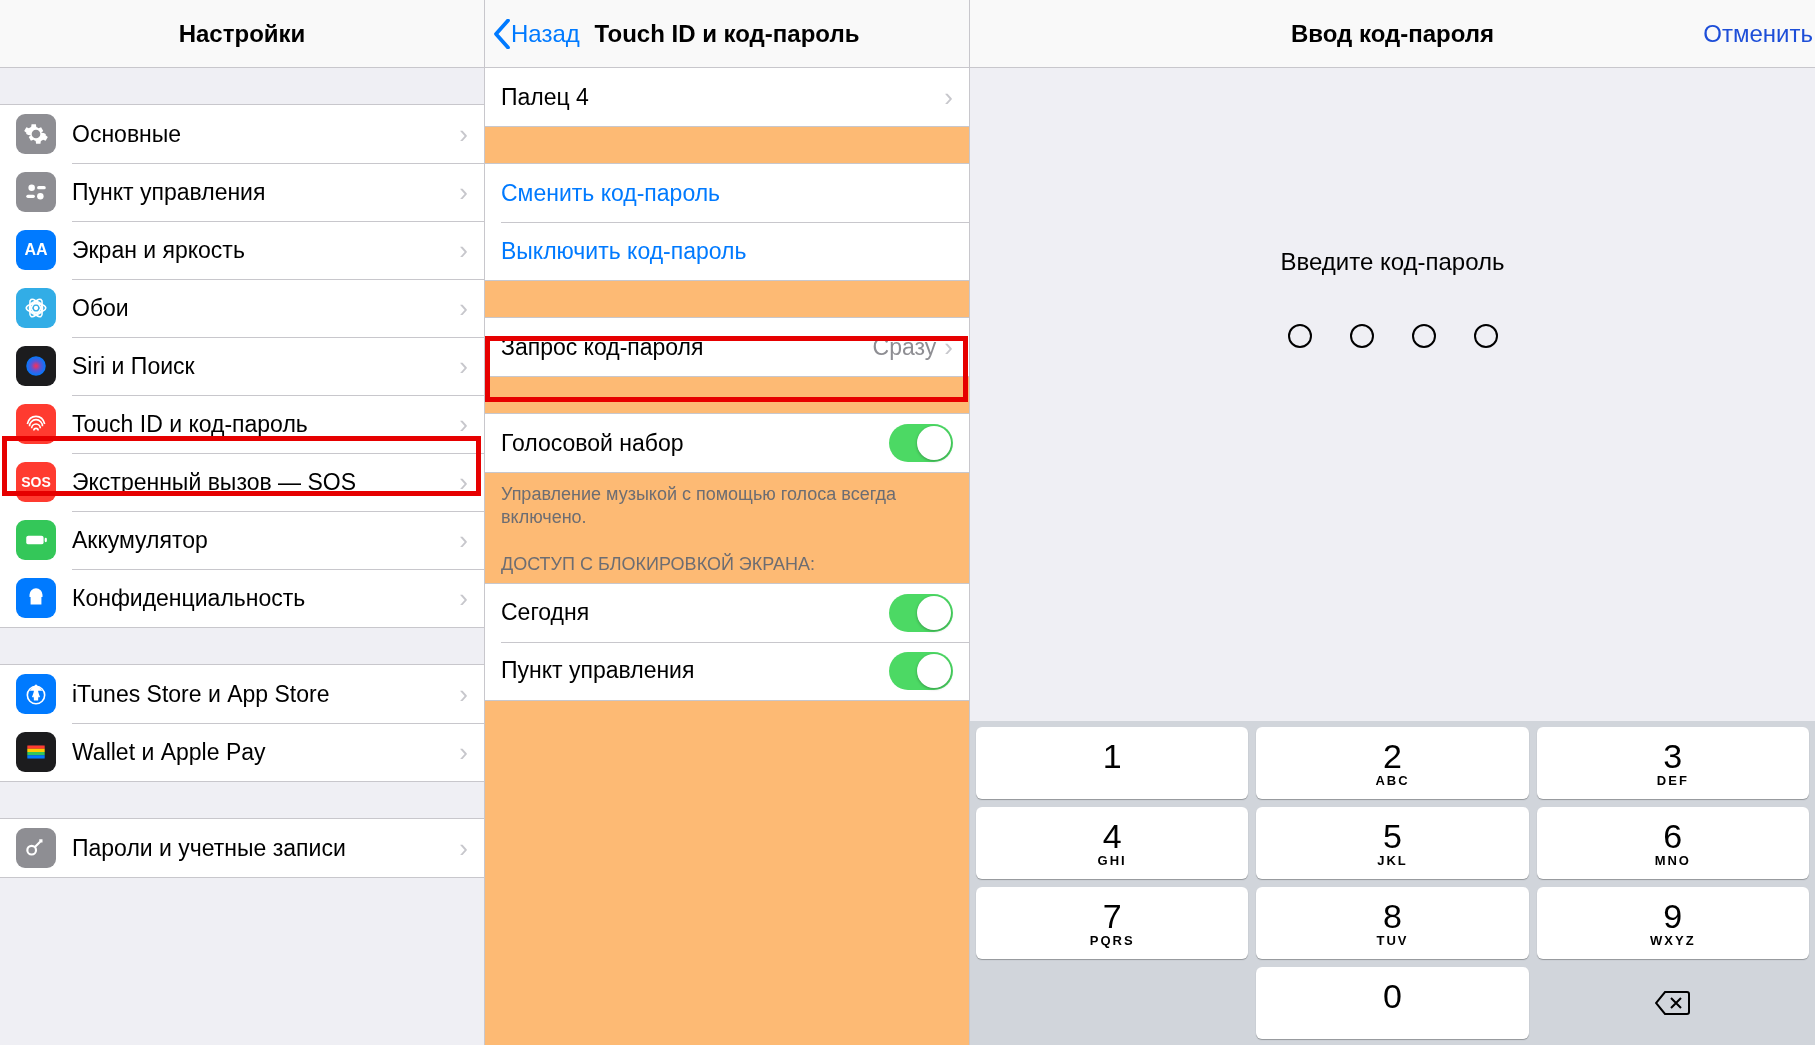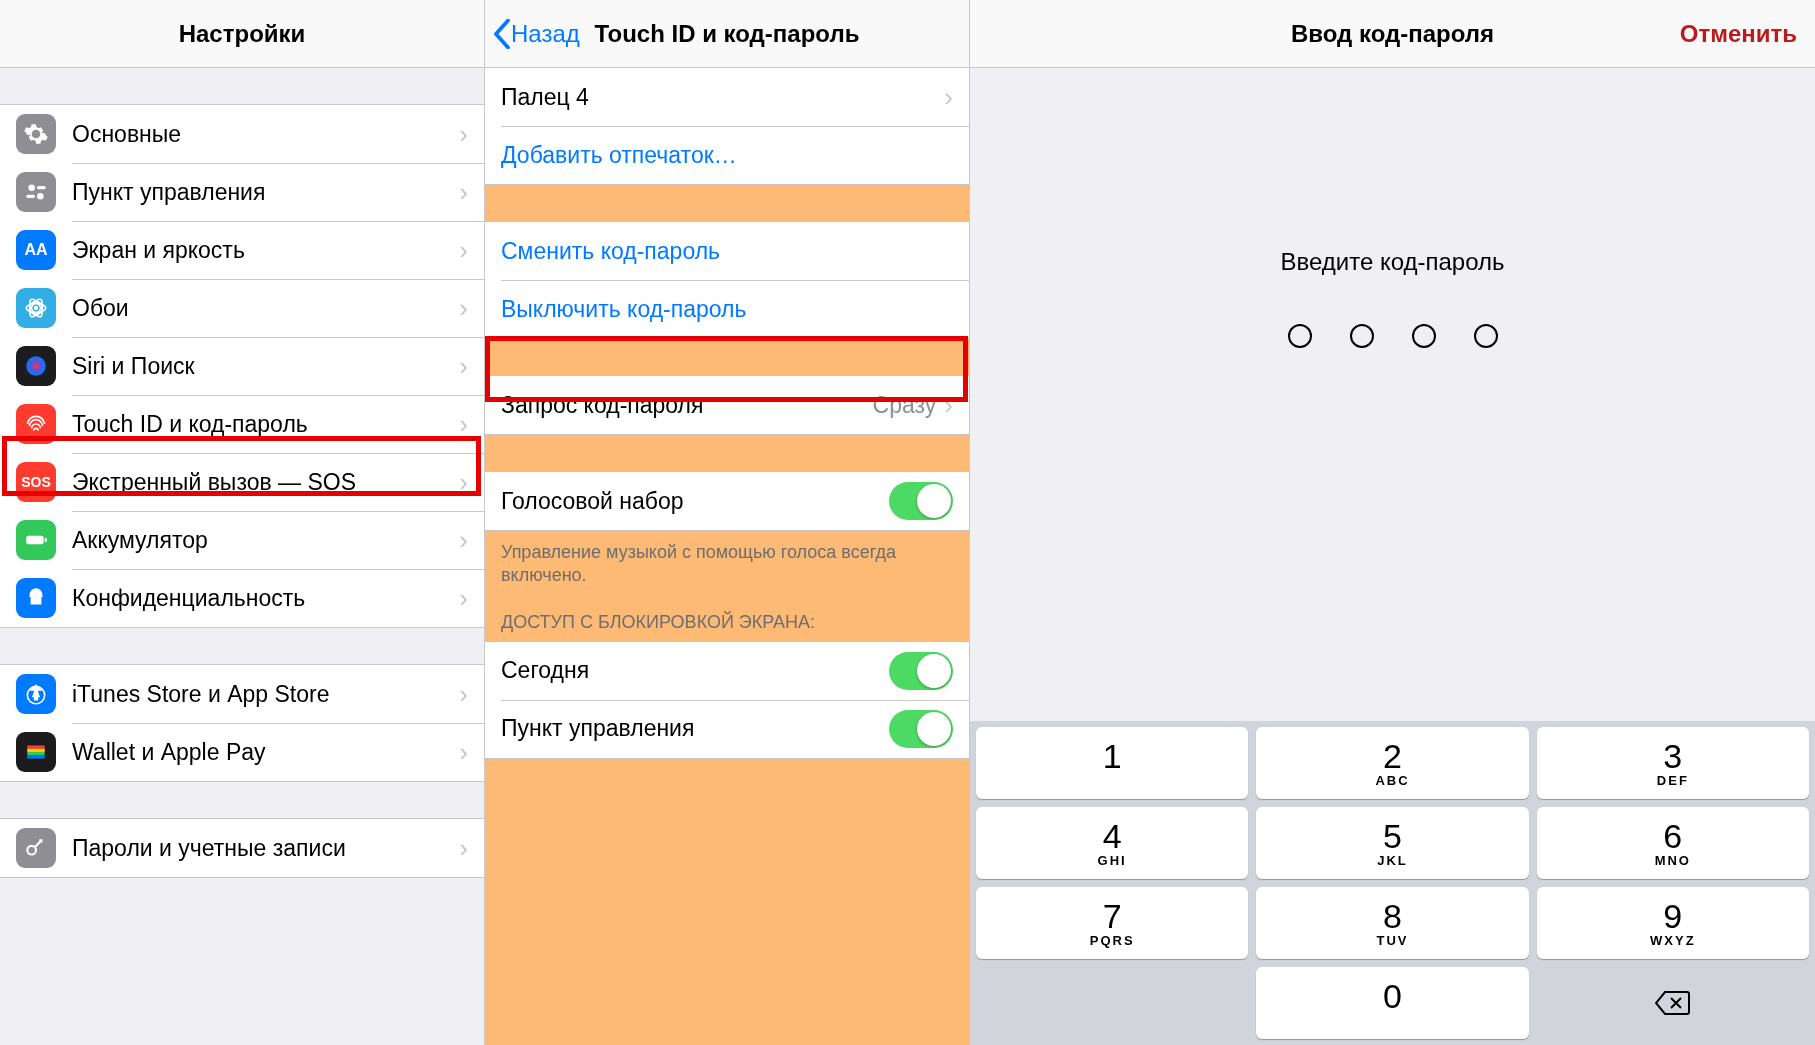--- a/index.html
+++ b/index.html
@@ -32,23 +32,23 @@
   position: absolute;
   left: 8px;
   display: flex;
   align-items: center;
   color: #007aff;
   font-weight: 400;
 }
 .navbar .back svg { width: 18px; height: 30px; }
 .navbar .right-btn {
   position: absolute;
-  right: 18px;
-  color: #b91c1c;
-  font-weight: 700;
+  right: 2px;
+  color: #1d4ed8;
+  font-weight: 400;
 }
 .navbar .title { font-weight: 600; }
 
 
 .group-spacer { height: 36px; }
 .group { background: #fff; border-top: 1px solid #c8c7cc; border-bottom: 1px solid #c8c7cc; }
 
 
 .cell {
   display: flex;
@@ -354,23 +354,20 @@
       <span>Назад</span>
     </div>
     <span class="title">Touch ID и код-пароль</span>
   </div>
 
   <div class="group" style="border-top:none;">
     <div class="cell">
       <span class="label">Палец 4</span>
       <span class="chevron">›</span>
     </div>
-    <div class="cell link">
-      <span class="label">Добавить отпечаток…</span>
-    </div>
   </div>
 
   <div class="group-spacer"></div>
 
   <div class="group">
     <div class="cell link">
       <span class="label">Сменить код-пароль</span>
     </div>
     <div class="cell link">
       <span class="label">Выключить код-пароль</span>

